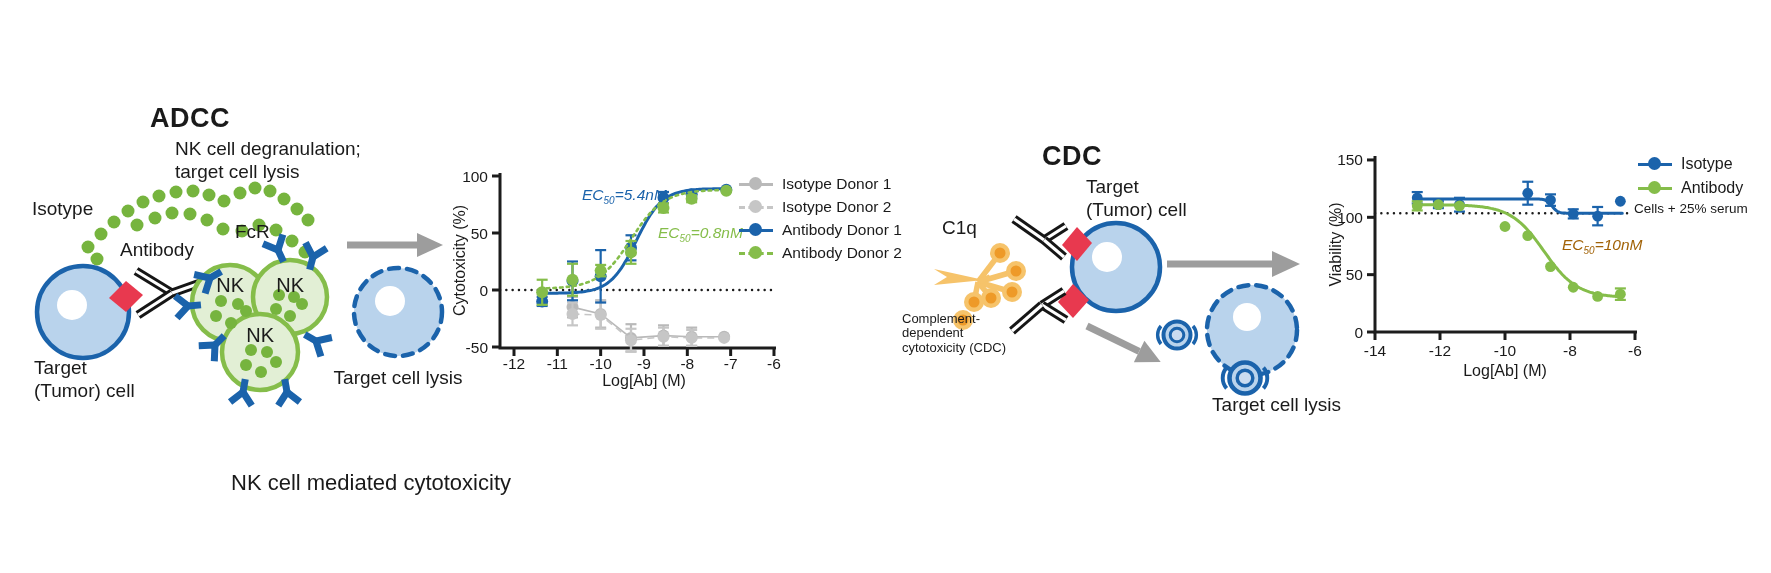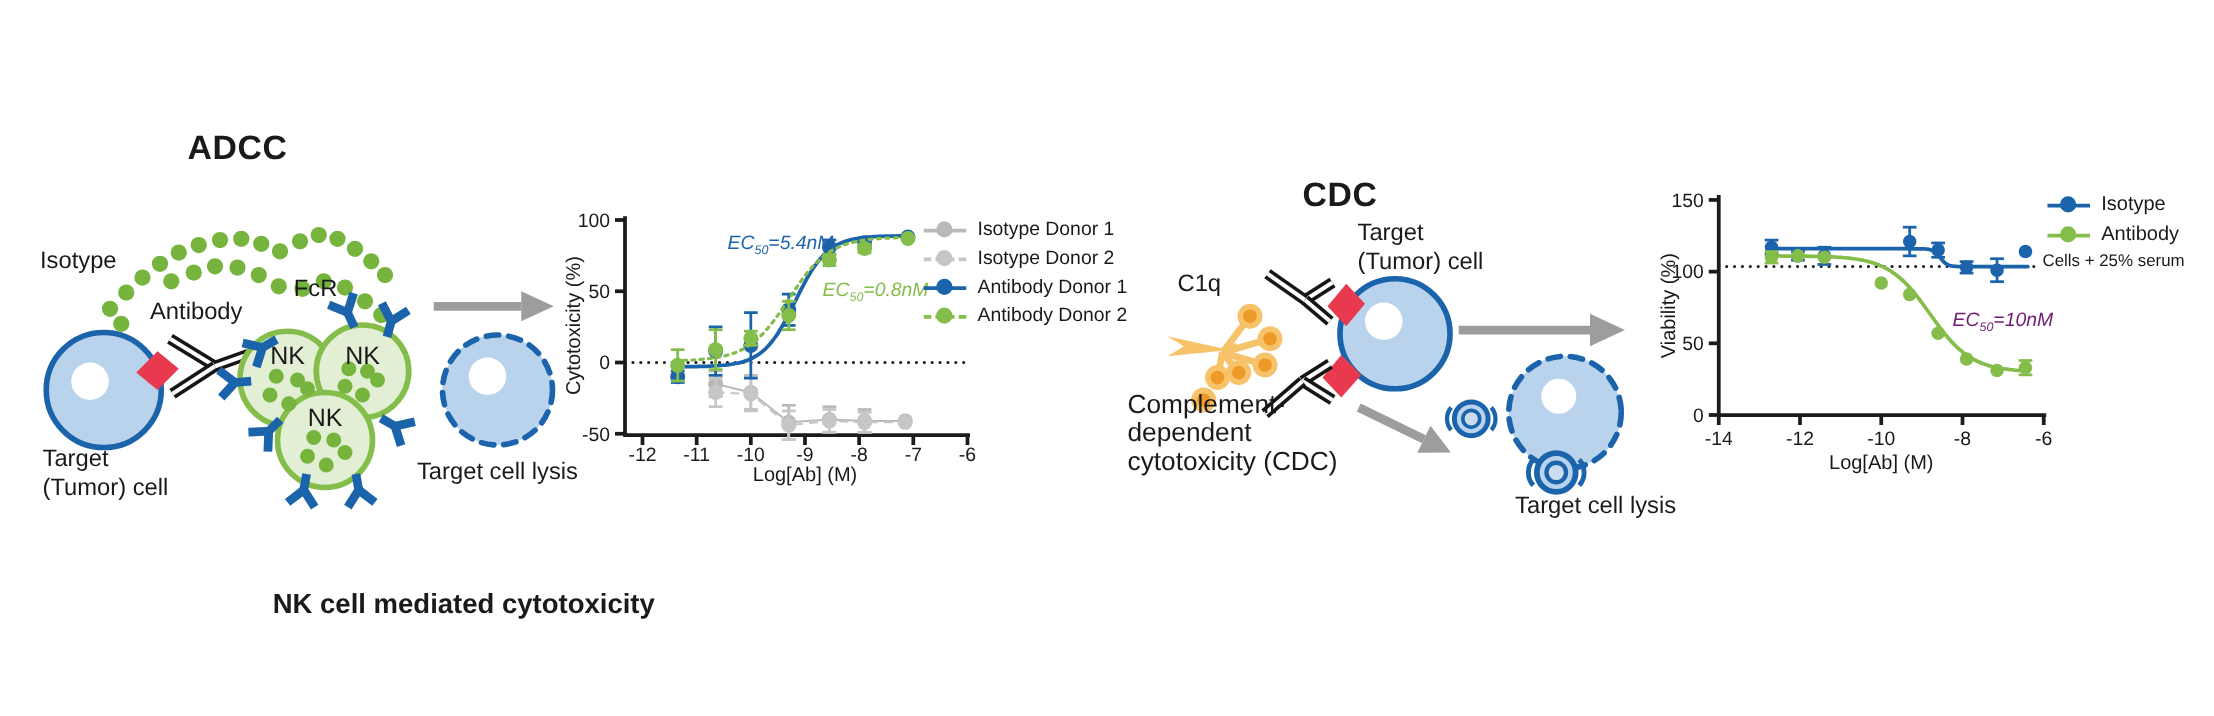--- a/index.html
+++ b/index.html
@@ -3,21 +3,21 @@
 <meta charset="utf-8">
 <style>
   html,body{margin:0;padding:0;background:#fff;}
   #canvas{position:relative;width:1771px;height:573px;background:#fff;overflow:hidden;
           font-family:"Liberation Sans",sans-serif;color:#1a1a1a;}
   #art{position:absolute;left:0;top:0;}
   .lbl{position:absolute;white-space:pre-line;line-height:1.22;color:#1a1a1a;}
   .t-title{font-size:27px;font-weight:bold;letter-spacing:.5px;}
   .t-sub{font-size:19px;}
   .t-small{font-size:19px;}
-  .t-cap{font-size:22px;text-align:center;font-weight:bold;}
+  .t-cap{font-size:22px;text-align:center;}
   .t-nk{font-size:20px;text-align:right;width:44px;}
   .ylabel{position:absolute;text-align:center;transform:rotate(-90deg);transform-origin:0 0;font-size:16px;}
   .xlabel{position:absolute;text-align:center;font-size:16px;}
   .tick{font:15.5px "Liberation Sans",sans-serif;fill:#1a1a1a;}
   .legend{position:absolute;}
   .lg-item{display:flex;align-items:center;margin-bottom:7px;height:16px;}
   .lg2 .lg-item{margin-bottom:8px;}
   .lg-mark{position:relative;width:34px;height:16px;display:inline-block;flex:0 0 34px;}
   .lg-line{position:absolute;left:0;top:6.5px;width:34px;border-top:3px solid #888;}
   .lg-dot{position:absolute;left:10px;top:1px;width:13px;height:13px;border-radius:50%;background:#888;}
@@ -395,36 +395,38 @@
         <circle cx="1505" cy="226.476" r="5.4" fill="#85bd4a"></circle>
         <circle cx="1527.75" cy="235.652" r="5.4" fill="#85bd4a"></circle>
         <circle cx="1550.5" cy="266.621" r="5.4" fill="#85bd4a"></circle>
         <circle cx="1573.25" cy="287.267" r="5.4" fill="#85bd4a"></circle>
         <circle cx="1597.625" cy="296.443" r="5.4" fill="#85bd4a"></circle>
         <circle cx="1620.375" cy="294.149" r="5.4" fill="#85bd4a"></circle>
       </g>
 </svg>
 
 <div class="lbl t-title" style="left:150px;top:102px">ADCC</div>
+<div class="lbl t-sub" style="left:175px;top:137px">NK cell degranulation;
+target cell lysis</div>
 <div class="lbl t-small" style="left:32px;top:197px">Isotype</div>
 <div class="lbl t-small" style="left:120px;top:238px">Antibody</div>
 <div class="lbl t-small" style="left:235px;top:220px">FcR</div>
 <div class="lbl t-nk" style="left:200px;top:273px">NK</div>
 <div class="lbl t-nk" style="left:260px;top:273px">NK</div>
 <div class="lbl t-nk" style="left:230px;top:323px">NK</div>
 <div class="lbl t-small" style="left:34px;top:356px">Target
 (Tumor) cell</div>
 <div class="lbl t-small" style="left:318px;top:366px;width:160px;text-align:center">Target cell lysis</div>
 <div class="lbl t-cap" style="left:196px;top:470px;width:350px">NK cell mediated cytotoxicity</div>
 
 <div class="lbl t-title" style="left:1042px;top:140px">CDC</div>
 <div class="lbl t-small" style="left:1086px;top:175px">Target
 (Tumor) cell</div>
 <div class="lbl t-small" style="left:942px;top:216px">C1q</div>
-<div class="lbl" style="left:902px;top:312px;font-size:21px;line-height:1.1">Complement-
+<div class="lbl" style="left:902px;top:312px;font-size:13px;line-height:1.1">Complement-
 dependent
 cytotoxicity (CDC)</div>
 <div class="lbl t-small" style="left:1194px;top:393px;width:165px;text-align:center">Target cell lysis</div>
 
 <div class="ylabel" style="left:451px;top:348px;width:175px">Cytotoxicity (%)</div>
 <div class="xlabel" style="left:544px;top:372px;width:200px">Log[Ab] (M)</div>
 <div class="ec" id="ec1a" style="left: 582px; top: 186px; color: rgb(27, 99, 171);"><span>EC</span><sub>50</sub><span>=5.4nM</span></div>
 <div class="ec" id="ec1b" style="left: 658px; top: 224px; color: rgb(133, 189, 74);"><span>EC</span><sub>50</sub><span>=0.8nM</span></div>
 <div class="legend" id="legend1" style="left:739px;top:176px">
   <div class="lg-item">
@@ -452,21 +454,21 @@
         <span class="lg-mark">
           <span class="lg-line" style="border-top-color: rgb(133, 189, 74); border-top-style: dashed;"></span>
           <span class="lg-dot" style="background: rgb(133, 189, 74);"></span>
         </span>
         <span class="lg-text">Antibody Donor 2</span>
       </div>
 </div>
 
 <div class="ylabel" style="left:1327px;top:332px;width:175px">Viability (%)</div>
 <div class="xlabel" style="left:1405px;top:362px;width:200px">Log[Ab] (M)</div>
-<div class="ec" id="ec2a" style="left: 1562px; top: 248px; color: #701a75;"><span>EC</span><sub>50</sub><span>=10nM</span></div>
+<div class="ec" id="ec2a" style="left: 1562px; top: 236px; color: #a16207;"><span>EC</span><sub>50</sub><span>=10nM</span></div>
 <div class="lbl" style="left:1634px;top:201px;font-size:13.5px;white-space:nowrap">Cells + 25% serum</div>
 <div class="legend lg2" id="legend2" style="left:1638px;top:156px">
   <div class="lg-item">
         <span class="lg-mark">
           <span class="lg-line" style="border-top-color: rgb(27, 99, 171); border-top-style: solid;"></span>
           <span class="lg-dot" style="background: rgb(27, 99, 171);"></span>
         </span>
         <span class="lg-text">Isotype</span>
       </div>
   <div class="lg-item">

